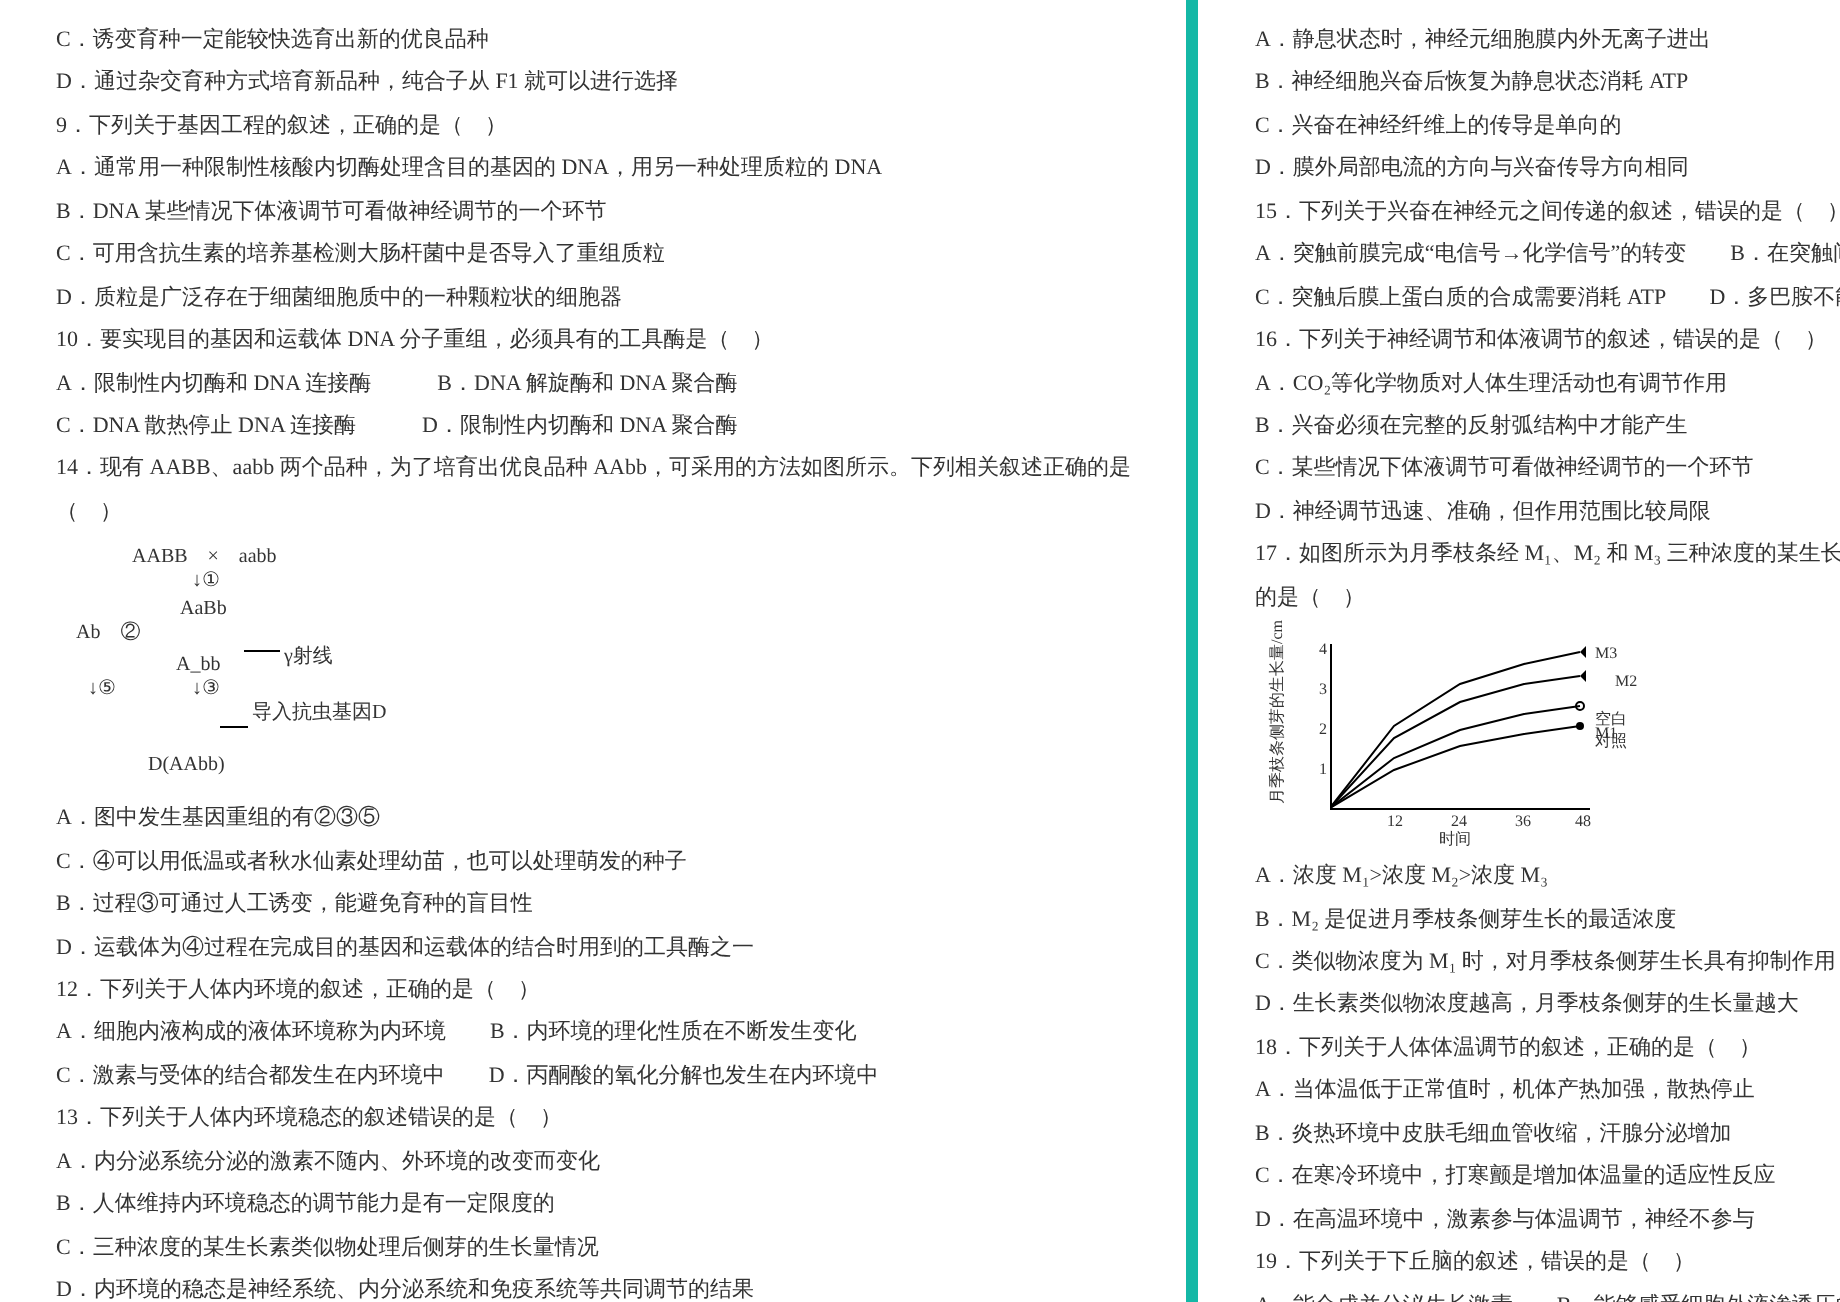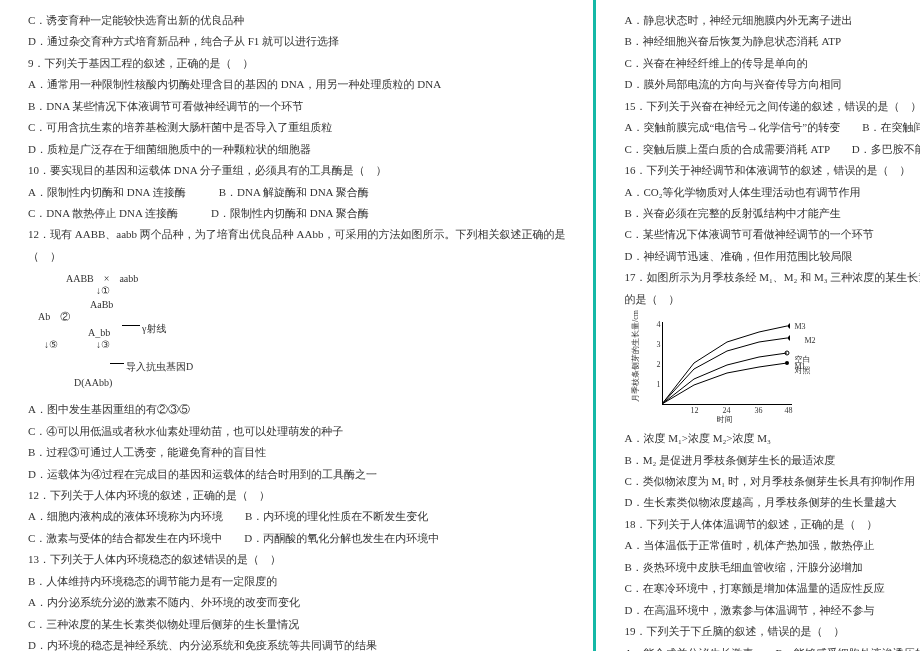--- a/index.html
+++ b/index.html
@@ -13,21 +13,21 @@
     overflow: hidden;
   }
   .page {
     display: flex;
     height: 100%;
   }
   .col {
     flex: 1;
     padding: 10px 28px 10px 28px;
   }
-  .col-left { border-right: 3px solid #14b8a6; }
+  .col-left { border-right: 6px solid #14b8a6; }
   .line {
     line-height: 1.95;
     white-space: nowrap;
     overflow: hidden;
   }
   .diagram {
     margin: 6px 0 6px 10px;
     width: 180px;
     height: 120px;
     position: relative;
@@ -64,48 +64,48 @@
     <div class="line">C．诱变育种一定能较快选育出新的优良品种</div>
     <div class="line">D．通过杂交育种方式培育新品种，纯合子从 F1 就可以进行选择</div>
     <div class="line">9．下列关于基因工程的叙述，正确的是（　）</div>
     <div class="line">A．通常用一种限制性核酸内切酶处理含目的基因的 DNA，用另一种处理质粒的 DNA</div>
     <div class="line">B．DNA 某些情况下体液调节可看做神经调节的一个环节</div>
     <div class="line">C．可用含抗生素的培养基检测大肠杆菌中是否导入了重组质粒</div>
     <div class="line">D．质粒是广泛存在于细菌细胞质中的一种颗粒状的细胞器</div>
     <div class="line">10．要实现目的基因和运载体 DNA 分子重组，必须具有的工具酶是（　）</div>
     <div class="line">A．限制性内切酶和 DNA 连接酶　　　B．DNA 解旋酶和 DNA 聚合酶</div>
     <div class="line">C．DNA 散热停止 DNA 连接酶　　　D．限制性内切酶和 DNA 聚合酶</div>
-    <div class="line">12．现有 AABB、aabb 两个品种，为了培育出优良品种 AAbb，可采用的方法如图所示。下列相关叙述正确的是</div>
+    <div class="line">14．现有 AABB、aabb 两个品种，为了培育出优良品种 AAbb，可采用的方法如图所示。下列相关叙述正确的是</div>
     <div class="line">（　）</div>
 
     <div class="diagram">
       <div style="position:absolute;left:28px;top:0;">AABB　×　aabb</div>
       <div style="position:absolute;left:58px;top:12px;">↓①</div>
       <div style="position:absolute;left:52px;top:26px;">AaBb</div>
       <div style="position:absolute;left:0;top:38px;">Ab　②</div>
       <div style="position:absolute;left:104px;top:50px;">γ射线</div>
       <div style="position:absolute;left:50px;top:54px;">A_bb</div>
       <div style="position:absolute;left:58px;top:66px;">↓③</div>
       <div style="position:absolute;left:6px;top:66px;">↓⑤</div>
-      <div style="position:absolute;left:88px;top:88px;text-align:right;">导入抗虫基因D</div>
+      <div style="position:absolute;left:88px;top:78px;text-align:right;">导入抗虫基因D</div>
       <div style="position:absolute;left:36px;top:104px;">D(AAbb)</div>
       <div style="position:absolute;left:84px;top:52px;width:18px;height:1px;background:#000;"></div>
       <div style="position:absolute;left:72px;top:90px;width:14px;height:1px;background:#000;"></div>
     </div>
 
     <div class="line">A．图中发生基因重组的有②③⑤</div>
     <div class="line">C．④可以用低温或者秋水仙素处理幼苗，也可以处理萌发的种子</div>
     <div class="line">B．过程③可通过人工诱变，能避免育种的盲目性</div>
     <div class="line">D．运载体为④过程在完成目的基因和运载体的结合时用到的工具酶之一</div>
     <div class="line">12．下列关于人体内环境的叙述，正确的是（　）</div>
     <div class="line">A．细胞内液构成的液体环境称为内环境　　B．内环境的理化性质在不断发生变化</div>
     <div class="line">C．激素与受体的结合都发生在内环境中　　D．丙酮酸的氧化分解也发生在内环境中</div>
     <div class="line">13．下列关于人体内环境稳态的叙述错误的是（　）</div>
+    <div class="line">A．内分泌系统分泌的激素不随内、外环境的改变而变化</div>
     <div class="line">B．人体维持内环境稳态的调节能力是有一定限度的</div>
-    <div class="line">A．内分泌系统分泌的激素不随内、外环境的改变而变化</div>
     <div class="line">C．三种浓度的某生长素类似物处理后侧芽的生长量情况</div>
     <div class="line">D．内环境的稳态是神经系统、内分泌系统和免疫系统等共同调节的结果</div>
 
   </div>
 
   <div class="col">
     <div class="line">A．静息状态时，神经元细胞膜内外无离子进出</div>
     <div class="line">B．神经细胞兴奋后恢复为静息状态消耗 ATP</div>
     <div class="line">C．兴奋在神经纤维上的传导是单向的</div>
     <div class="line">D．膜外局部电流的方向与兴奋传导方向相同</div>

